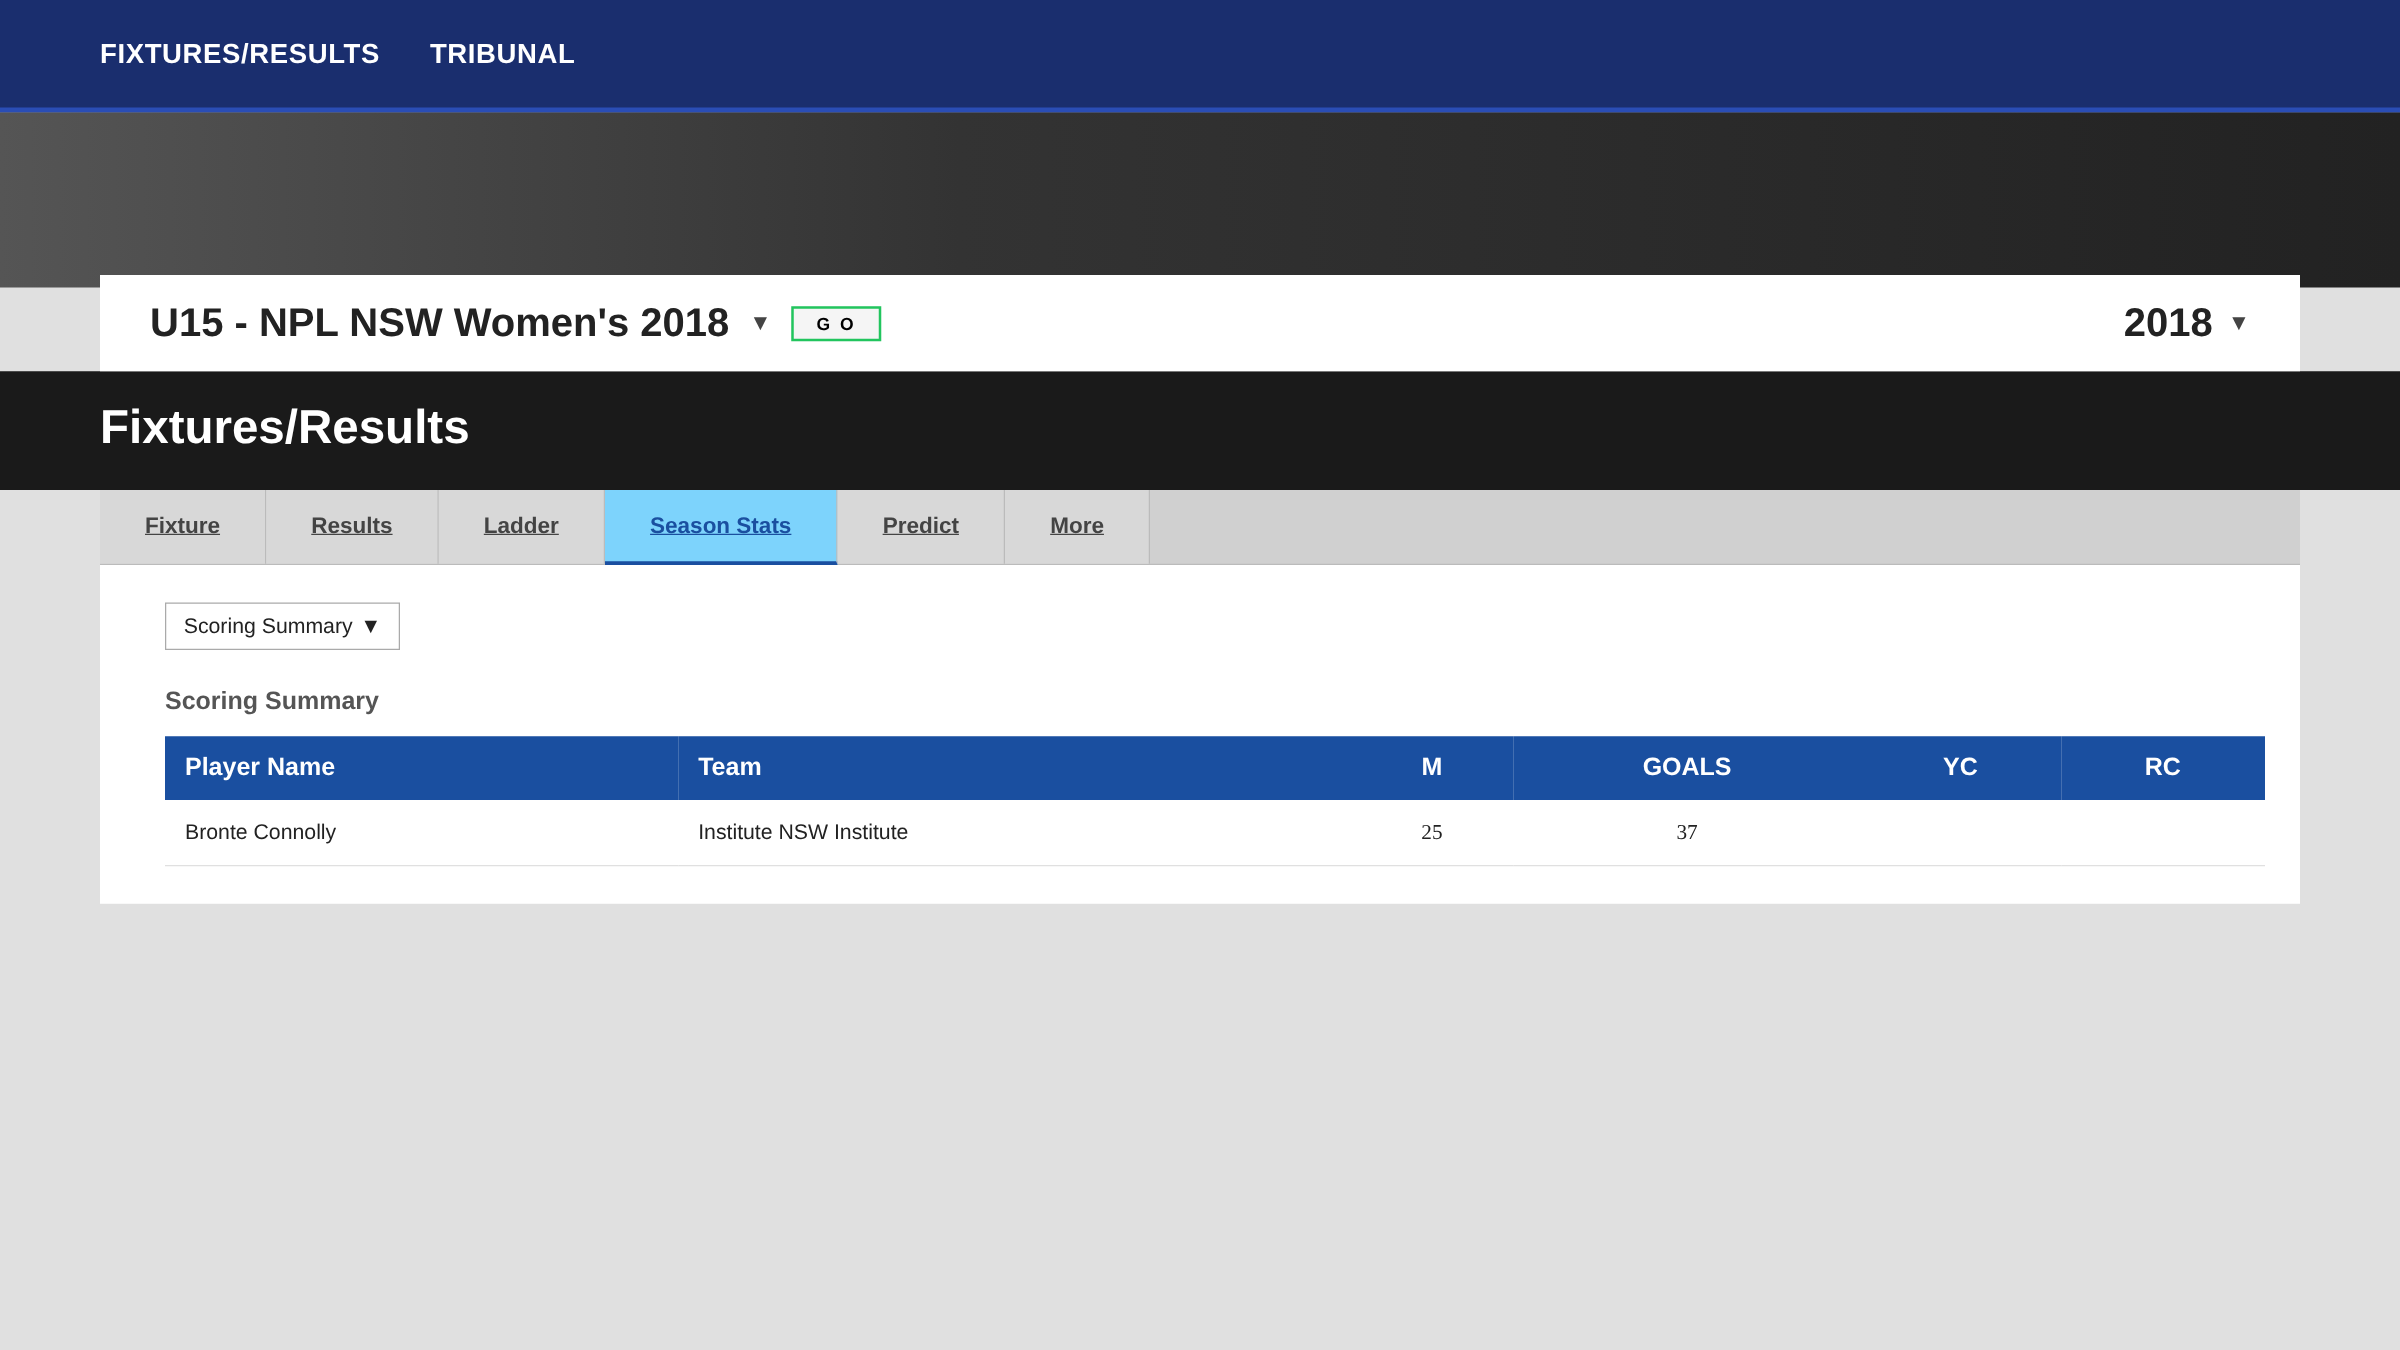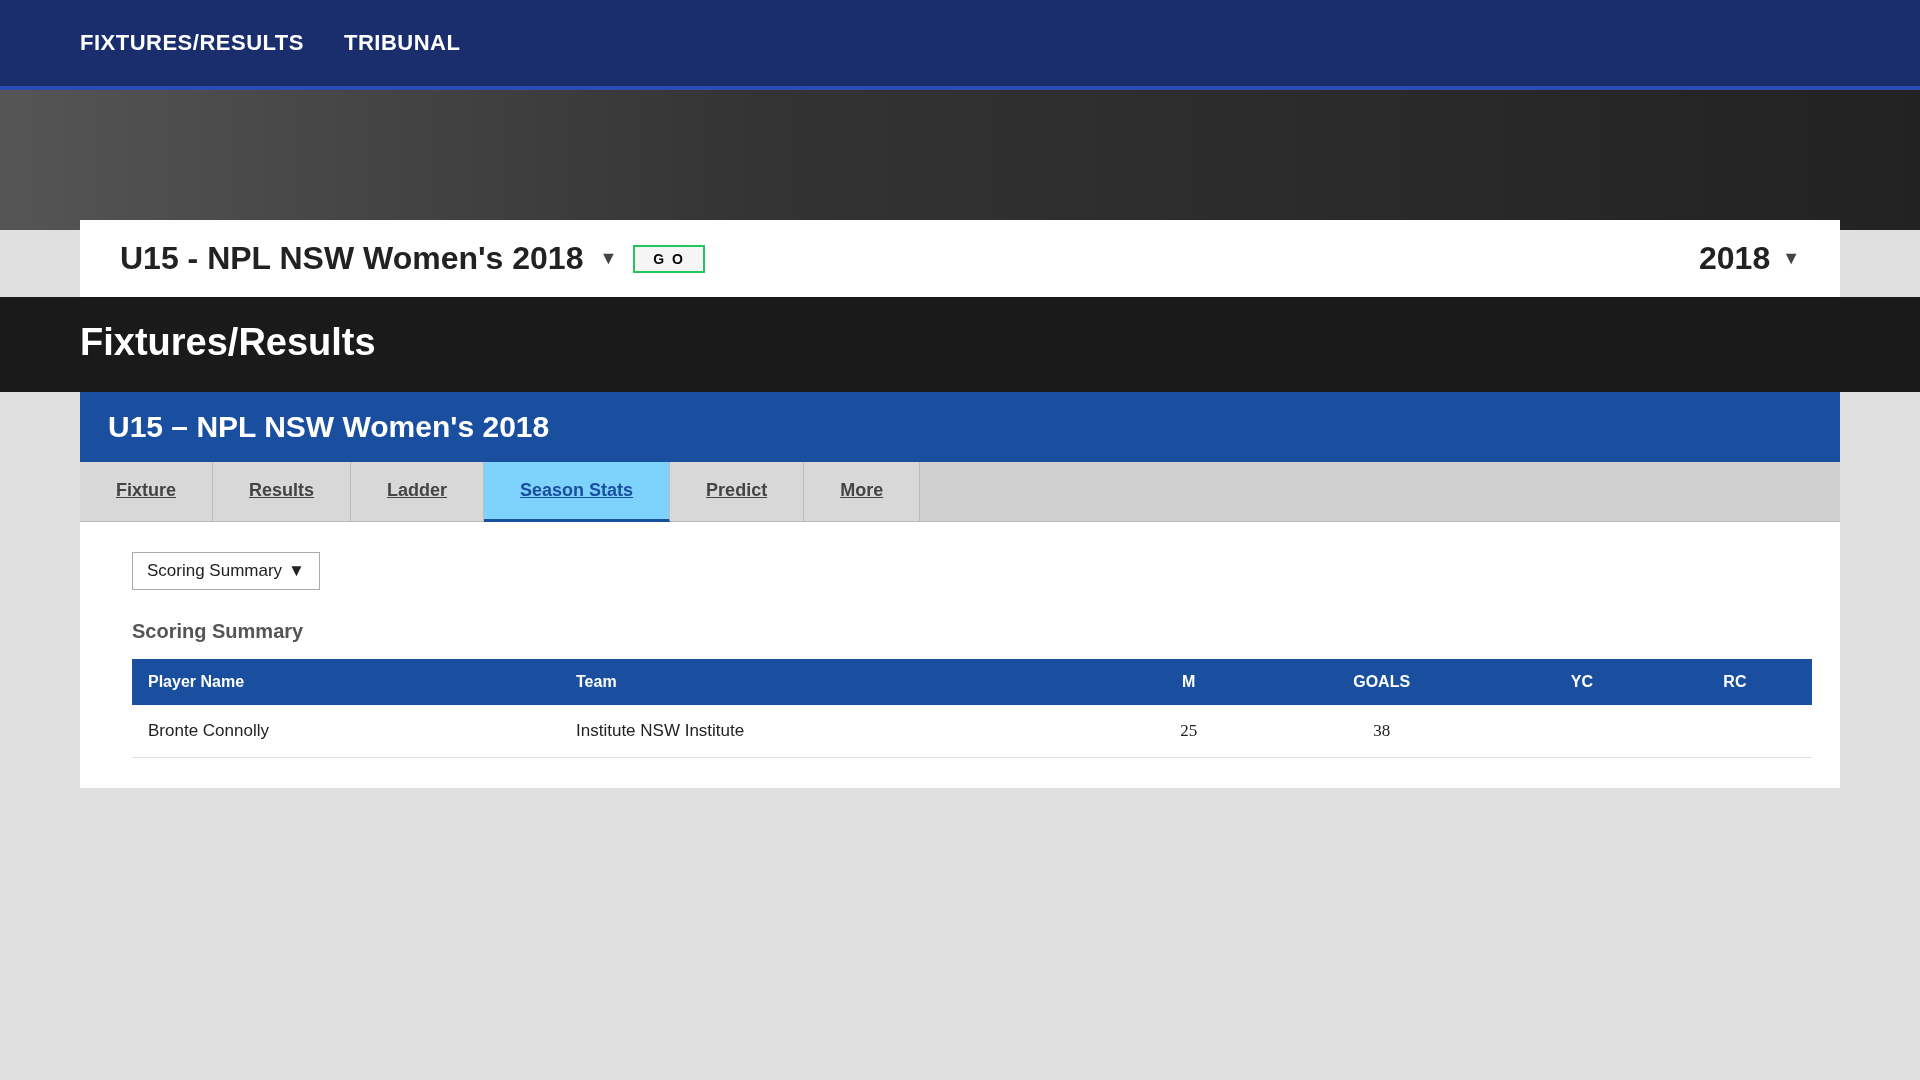--- a/index.html
+++ b/index.html
@@ -163,21 +163,21 @@
     
     .stats-table {
       width: 100%;
       border-collapse: collapse;
     }
     .stats-table thead tr {
       background: #1a4fa0;
     }
     .stats-table thead th {
       color: #ffffff;
-      font-size: 16px;
+      font-size: 20px;
       font-weight: 700;
       padding: 14px 16px;
       text-align: left;
     }
     .stats-table thead th.num {
       text-align: center;
     }
     .stats-table tbody tr {
       border-bottom: 1px solid #e0e0e0;
     }
@@ -215,23 +215,20 @@
     <span class="dropdown-arrow">▼</span>
   </div>
 </div>
 
 <div class="page-title-bar">
   <h1>Fixtures/Results</h1>
 </div>
 
 <div class="main-content">
 
-  <div class="section-header">
-    <h2>U15 – NPL NSW Women's 2018</h2>
-  </div>
 
   <div class="tab-bar">
     <div class="tab">Fixture</div>
     <div class="tab">Results</div>
     <div class="tab">Ladder</div>
     <div class="tab active">Season Stats</div>
     <div class="tab">Predict</div>
     <div class="tab">More</div>
   </div>
 
@@ -255,20 +252,20 @@
           <th class="num">GOALS</th>
           <th class="num">YC</th>
           <th class="num">RC</th>
         </tr>
       </thead>
       <tbody>
         <tr>
           <td>Bronte Connolly</td>
           <td>Institute NSW Institute</td>
           <td class="num">25</td>
-          <td class="num">38</td>
+          <td class="num">37</td>
           <td class="num"></td>
           <td class="num"></td>
         </tr>
       </tbody>
     </table>
   </div>
 </div>
 
 </body></html>

